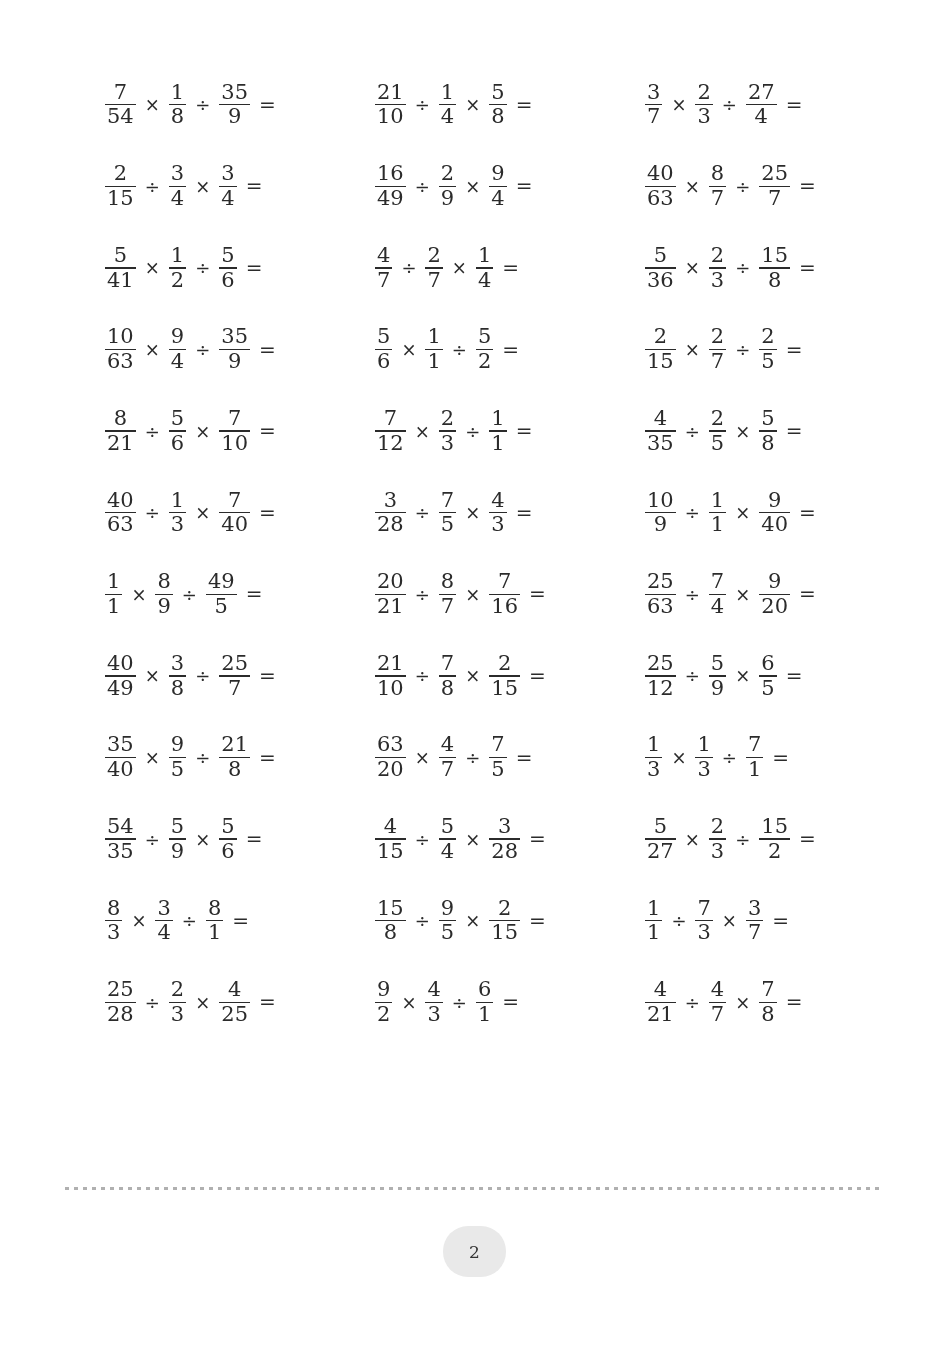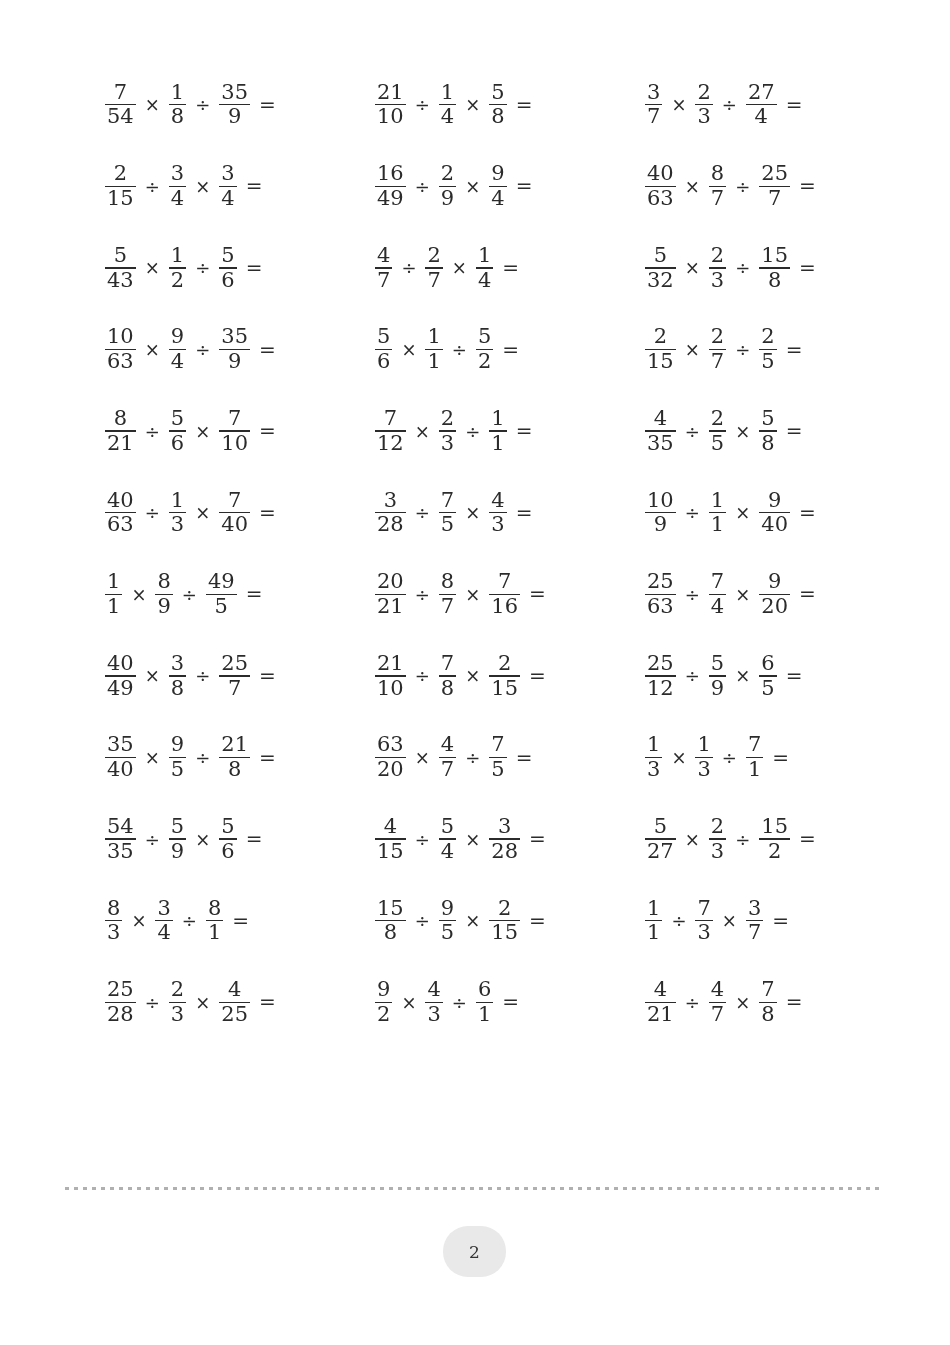--- a/index.html
+++ b/index.html
@@ -205,21 +205,21 @@
           <span class="num">25</span>
           <span class="bar"></span>
           <span class="den">7</span>
         </span>
         <span class="eq">=</span>
       </div>
       <div class="problem">
         <span class="frac">
           <span class="num">5</span>
           <span class="bar"></span>
-          <span class="den">43</span>
+          <span class="den">41</span>
         </span>
         <span class="op">×</span>
         <span class="frac">
           <span class="num">1</span>
           <span class="bar"></span>
           <span class="den">2</span>
         </span>
         <span class="op">÷</span>
         <span class="frac">
           <span class="num">5</span>
@@ -245,21 +245,21 @@
           <span class="num">1</span>
           <span class="bar"></span>
           <span class="den">4</span>
         </span>
         <span class="eq">=</span>
       </div>
       <div class="problem">
         <span class="frac">
           <span class="num">5</span>
           <span class="bar"></span>
-          <span class="den">32</span>
+          <span class="den">36</span>
         </span>
         <span class="op">×</span>
         <span class="frac">
           <span class="num">2</span>
           <span class="bar"></span>
           <span class="den">3</span>
         </span>
         <span class="op">÷</span>
         <span class="frac">
           <span class="num">15</span>

